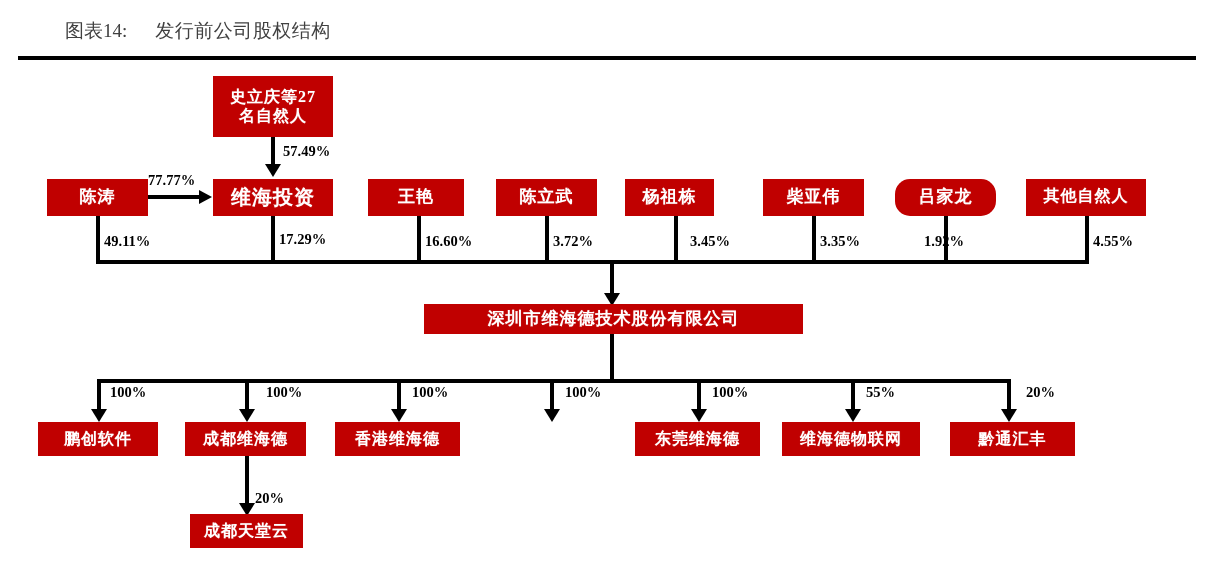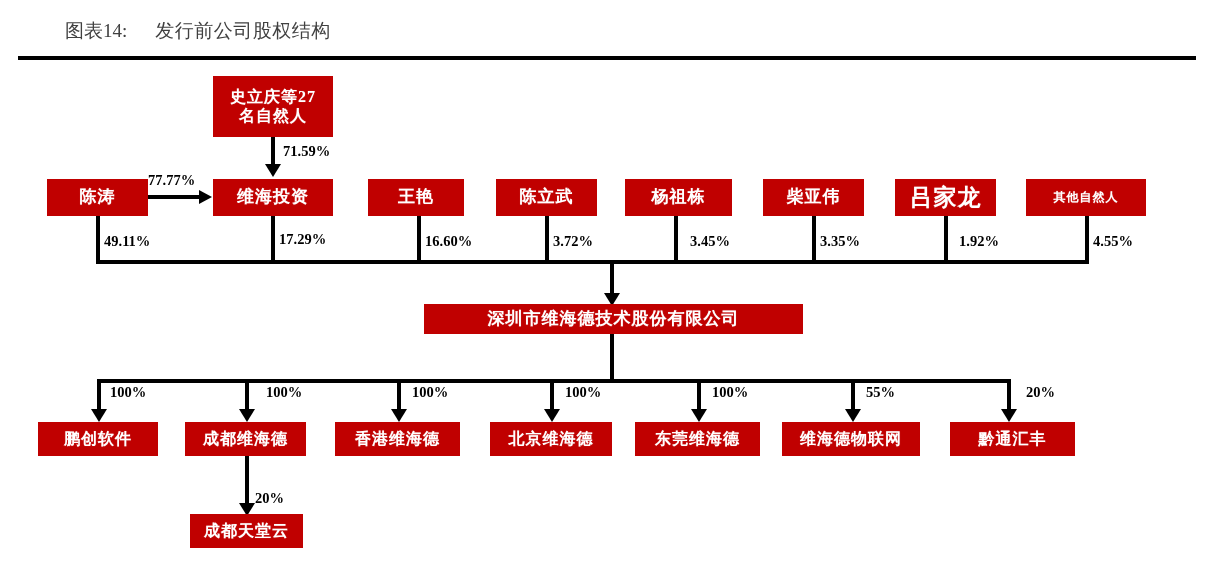--- a/index.html
+++ b/index.html
@@ -77,44 +77,44 @@
 
 <div id="canvas">
 
   <div class="node two-line" style="left:213px;top:76px;width:120px;height:61px;font-size:16px;">
     <span>史立庆等27</span>
     <span>名自然人</span>
   </div>
 
   <div class="vline" style="left:271px;top:137px;height:29px;"></div>
   <div class="arrow-down" style="left:265px;top:164px;"></div>
-  <div class="pct" style="left:283px;top:143px;">71.59%</div>
+  <div class="pct" style="left:283px;top:143px;">57.49%</div>
 
   <div class="node" style="left:47px;top:179px;width:101px;height:37px;font-size:17px;">
     <span>陈涛</span>
   </div>
-  <div class="node" style="left:213px;top:179px;width:120px;height:37px;font-size:17px;">
+  <div class="node" style="left:213px;top:179px;width:120px;height:37px;font-size:20px;">
     <span>维海投资</span>
   </div>
   <div class="node" style="left:368px;top:179px;width:96px;height:37px;font-size:17px;">
     <span>王艳</span>
   </div>
   <div class="node" style="left:496px;top:179px;width:101px;height:37px;font-size:17px;">
     <span>陈立武</span>
   </div>
-  <div class="node" style="left:625px;top:179px;width:107px;height:37px;font-size:17px;">
+  <div class="node" style="left:625px;top:179px;width:89px;height:37px;font-size:17px;">
     <span>杨祖栋</span>
   </div>
   <div class="node" style="left:763px;top:179px;width:101px;height:37px;font-size:17px;">
     <span>柴亚伟</span>
   </div>
-  <div class="node" style="left:895px;top:179px;width:101px;height:37px;font-size:23px;">
+  <div class="node" style="left:895px;top:179px;width:101px;height:37px;font-size:17px;border-radius:15px;">
     <span>吕家龙</span>
   </div>
-  <div class="node" style="left:1026px;top:179px;width:120px;height:37px;font-size:12px;">
+  <div class="node" style="left:1026px;top:179px;width:120px;height:37px;font-size:16px;font-family:Liberation Mono, monospace;">
     <span>其他自然人</span>
   </div>
 
   <div class="hline" style="left:148px;top:195px;width:52px;"></div>
   <div class="arrow-right" style="left:199px;top:190px;"></div>
   <div class="pct" style="left:148px;top:172px;">77.77%</div>
 
   <div class="vline" style="left:96px;top:216px;height:48px;"></div>
   <div class="vline" style="left:271px;top:216px;height:48px;"></div>
   <div class="vline" style="left:417px;top:216px;height:48px;"></div>
@@ -123,21 +123,21 @@
   <div class="vline" style="left:812px;top:216px;height:48px;"></div>
   <div class="vline" style="left:944px;top:216px;height:48px;"></div>
   <div class="vline" style="left:1085px;top:216px;height:48px;"></div>
 
   <div class="pct" style="left:104px;top:233px;">49.11%</div>
   <div class="pct" style="left:279px;top:231px;font-family:Liberation Serif, serif;">17.29%</div>
   <div class="pct" style="left:425px;top:233px;">16.60%</div>
   <div class="pct" style="left:553px;top:233px;">3.72%</div>
   <div class="pct" style="left:682px;top:233px;margin-left:8px;">3.45%</div>
   <div class="pct" style="left:820px;top:233px;font-family:Liberation Serif, serif;">3.35%</div>
-  <div class="pct" style="left:959px;top:233px;">1.92%</div>
+  <div class="pct" style="left:924px;top:233px;">1.92%</div>
   <div class="pct" style="left:1093px;top:233px;">4.55%</div>
 
   <div class="hline" style="left:96px;top:260px;width:993px;"></div>
 
   <div class="vline" style="left:610px;top:260px;height:36px;"></div>
   <div class="arrow-down" style="left:604px;top:293px;"></div>
 
   <div class="node" style="left:424px;top:304px;width:379px;height:30px;font-size:17px;">
     <span>深圳市维海德技术股份有限公司</span>
   </div>
@@ -175,23 +175,20 @@
 
   <div class="node" style="left:185px;top:422px;width:121px;height:34px;font-size:16px;">
     <span>成都维海德</span>
   </div>
   <div class="node" style="left:38px;top:422px;width:120px;height:34px;font-size:16px;">
     <span>鹏创软件</span>
   </div>
   <div class="node" style="left:335px;top:422px;width:125px;height:34px;font-size:16px;">
     <span>香港维海德</span>
   </div>
-  <div class="node" style="left:490px;top:422px;width:122px;height:34px;font-size:16px;">
-    <span>北京维海德</span>
-  </div>
   <div class="node" style="left:635px;top:422px;width:125px;height:34px;font-size:16px;">
     <span>东莞维海德</span>
   </div>
   <div class="node" style="left:782px;top:422px;width:138px;height:34px;font-size:16px;">
     <span>维海德物联网</span>
   </div>
   <div class="node" style="left:950px;top:422px;width:125px;height:34px;font-size:16px;">
     <span>黔通汇丰</span>
   </div>
 

